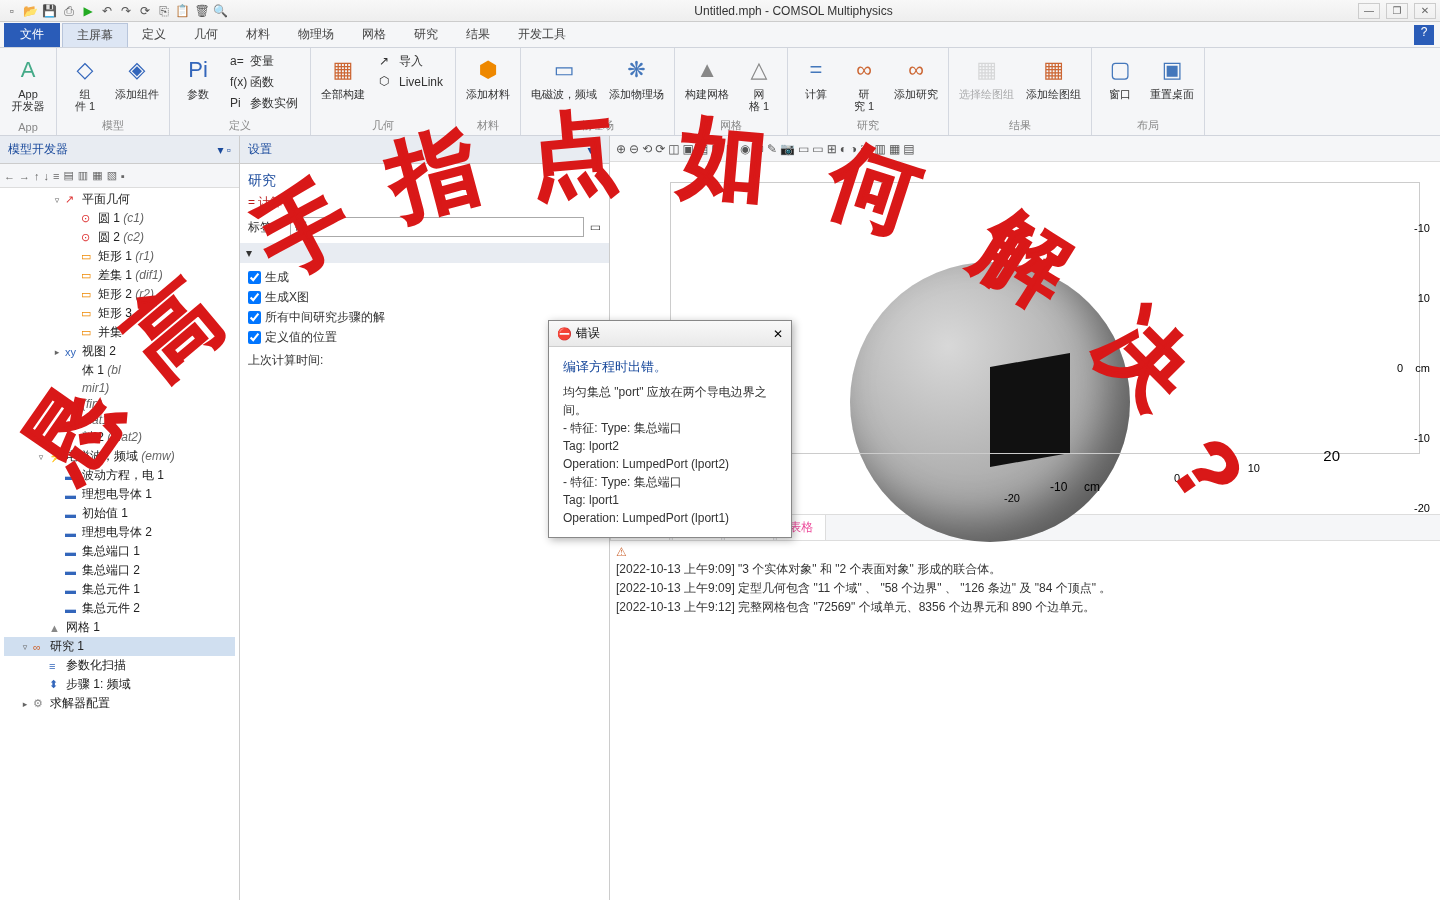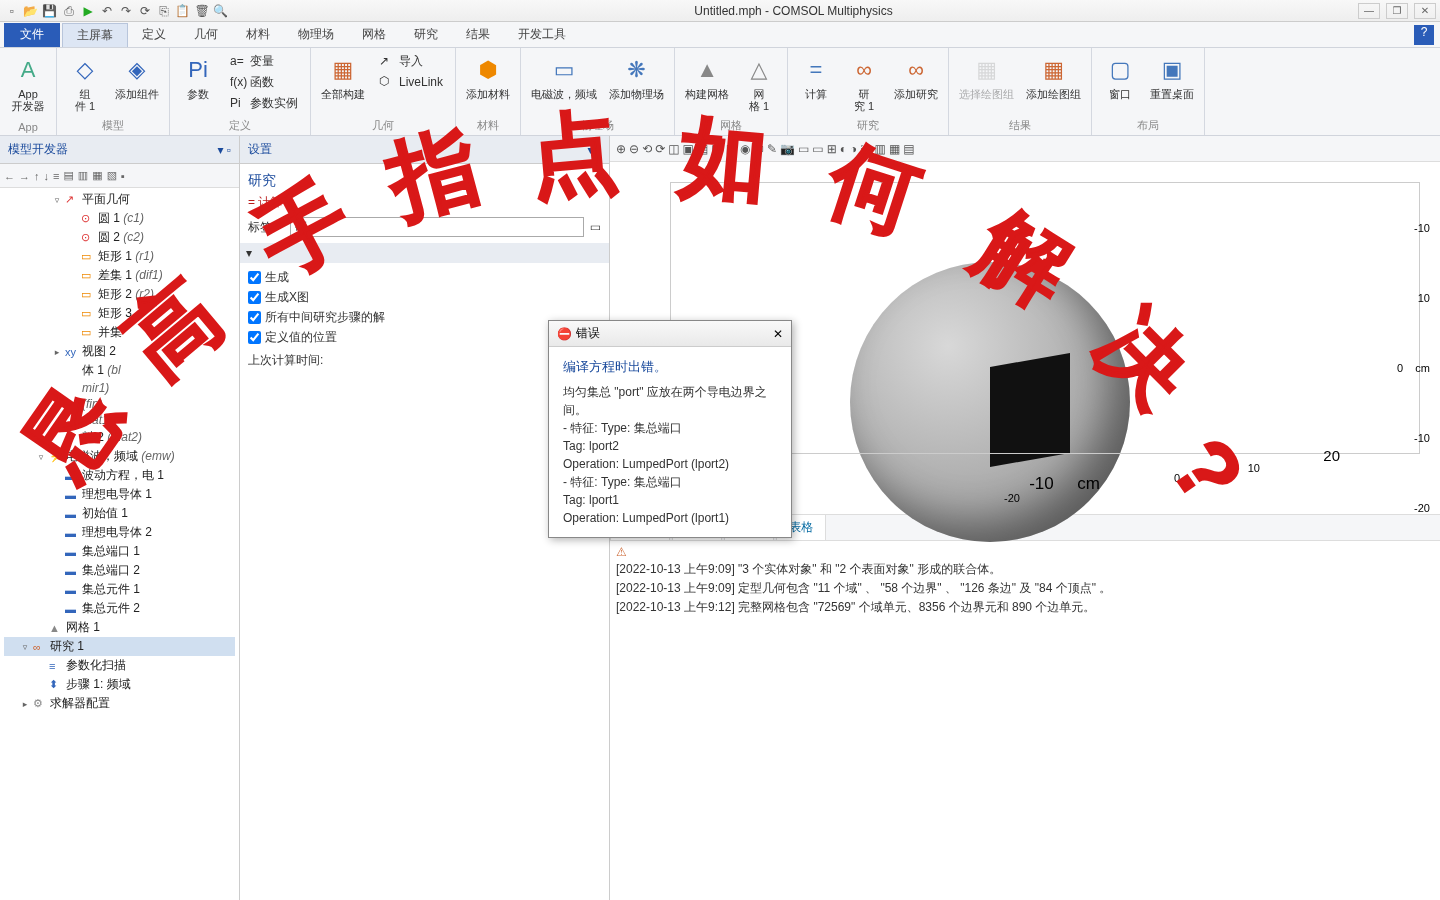--- a/index.html
+++ b/index.html
@@ -51,21 +51,21 @@
 .section-h { background:#e8ecf2; padding:3px 6px; margin:6px -8px; color:#333; font-size:12px; }
 .check { display:flex; align-items:center; gap:4px; margin:3px 0; }
 
 .graphicspanel { flex:1; display:flex; flex-direction:column; }
 .gfx-tb { height:26px; background:#f5f6f8; border-bottom:1px solid #ddd; display:flex; align-items:center; gap:3px; padding:0 6px; }
 .gfx-tb span { font-size:12px; color:#555; }
 .gfx-view { flex:1; background:#fff; position:relative; }
 .gfx-3d { position:absolute; left:60px; right:20px; top:20px; bottom:60px; }
 .axis-ind { position:absolute; left:10px; bottom:10px; font-size:11px; }
 .bottomtabs { height:26px; display:flex; align-items:center; background:#f5f6f8; border-top:1px solid #ddd; }
-.btab { padding:4px 12px; color:#0369a1; background:#fff; border:1px solid #ddd; border-bottom:none; margin-right:2px; }
+.btab { padding:4px 12px; color:#ec4899; background:#fff; border:1px solid #ddd; border-bottom:none; margin-right:2px; }
 .btab.active { background:#fff; }
 .msgarea { flex:1; overflow-y:auto; padding:4px 6px; color:#333; height:120px; border-top:1px solid #ddd; }
 .msgarea p { margin:2px 0; }
 
 .error-dlg { position:absolute; left:548px; top:320px; width:244px; background:#fff; border:1px solid #888; box-shadow:2px 2px 8px rgba(0,0,0,.3); z-index:500; }
 .dlg-title { height:26px; background:linear-gradient(#f9f9f9,#e9e9e9); display:flex; align-items:center; justify-content:space-between; padding:0 8px; border-bottom:1px solid #ccc; }
 .dlg-title .t { display:flex; align-items:center; gap:4px; }
 .dlg-body { padding:10px 14px; color:#333; line-height:1.5; }
 .dlg-body .h { color:#1a4a9c; margin-bottom:6px; font-size:13px; }
 .dlg-foot { padding:6px 10px; text-align:right; border-top:1px solid #eee; }
@@ -493,21 +493,21 @@
         </div>
         <div style="position:absolute;left:0;top:0;width:100%;height:100%;border:1px solid #ccc;"></div>
         <div style="position:absolute;right:-10px;top:40px;font-size:11px;">-10</div>
         <div style="position:absolute;right:-10px;top:110px;font-size:11px;">10</div>
         <div style="position:absolute;right:-10px;top:180px;font-size:11px;">0 &nbsp;&nbsp; cm</div>
         <div style="position:absolute;right:-10px;top:250px;font-size:11px;">-10</div>
         <div style="position:absolute;right:-10px;top:320px;font-size:11px;">-20</div>
         <div style="position:absolute;right:80px;bottom:-10px;font-size:15px;">20</div>
         <div style="position:absolute;right:160px;bottom:-20px;font-size:11px;">10</div>
         <div style="position:absolute;right:240px;bottom:-30px;font-size:11px;">0</div>
-        <div style="position:absolute;right:320px;bottom:-40px;font-size:17px;">-10 &nbsp;&nbsp;&nbsp; cm</div>
+        <div style="position:absolute;right:320px;bottom:-40px;font-size:12px;">-10 &nbsp;&nbsp;&nbsp; cm</div>
         <div style="position:absolute;right:400px;bottom:-50px;font-size:11px;">-20</div>
       </div>
       <div class="axis-ind">
         <svg width="60" height="60">
           <line x1="20" y1="40" x2="20" y2="10" stroke="#1a1" stroke-width="2"></line>
             <text x="22" y="12" fill="#1a1" font-size="10">z</text>
           <line x1="20" y1="40" x2="5" y2="50" stroke="#a11" stroke-width="2"></line>
             <text x="0" y="55" fill="#a11" font-size="10">y</text>
           <line x1="20" y1="40" x2="45" y2="48" stroke="#11a" stroke-width="2"></line>
             <text x="47" y="52" fill="#11a" font-size="10">x</text>

